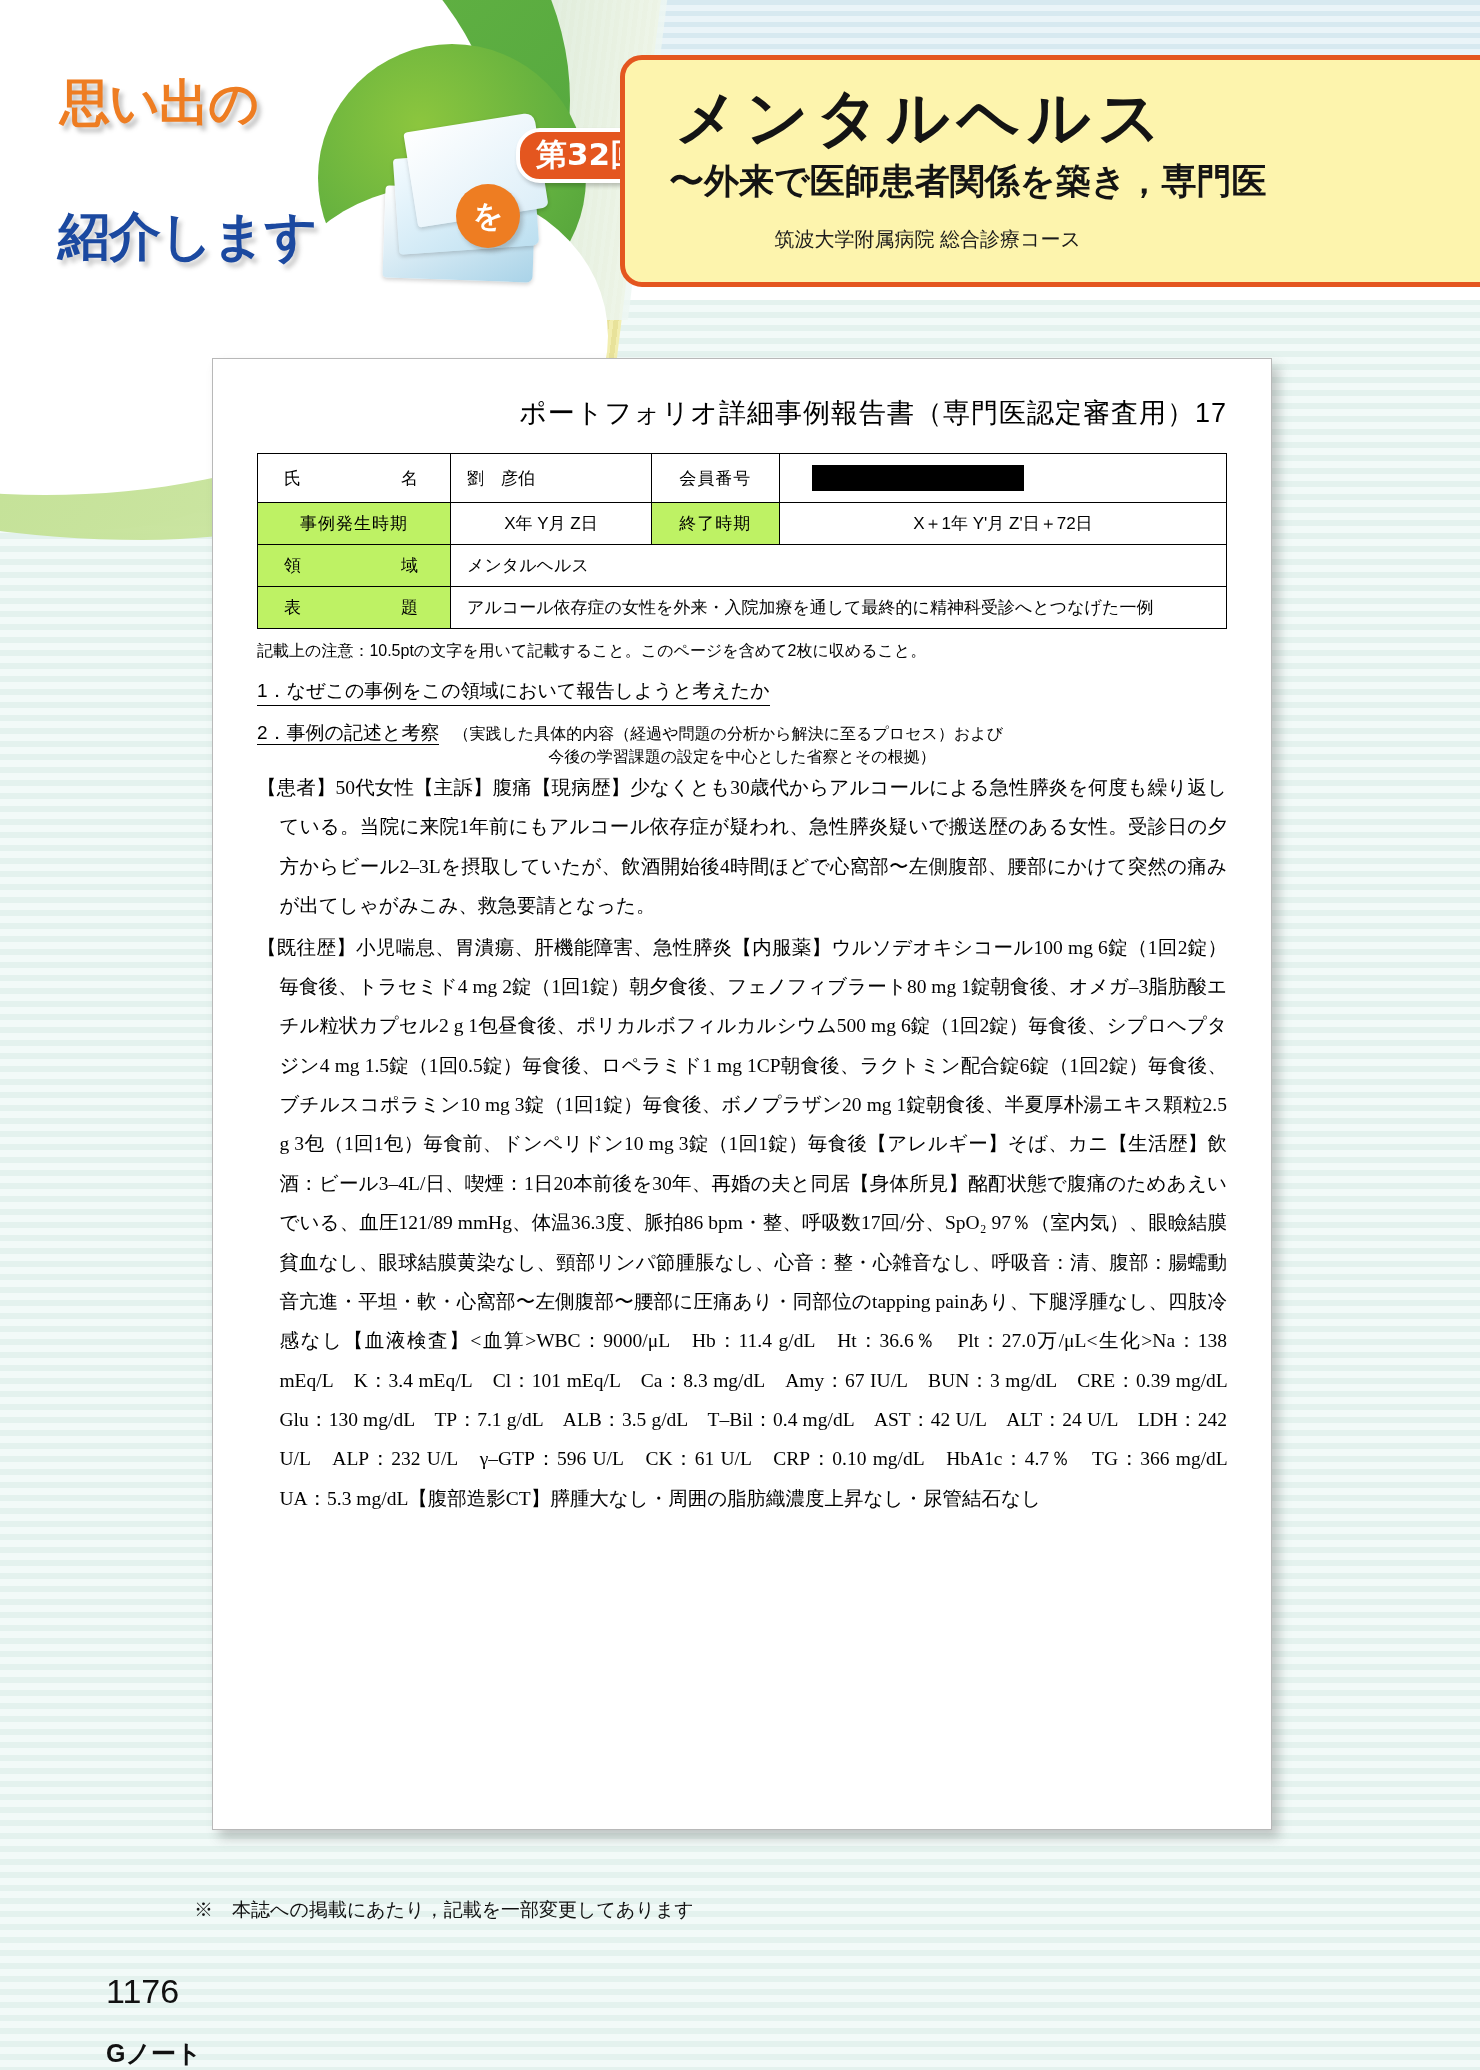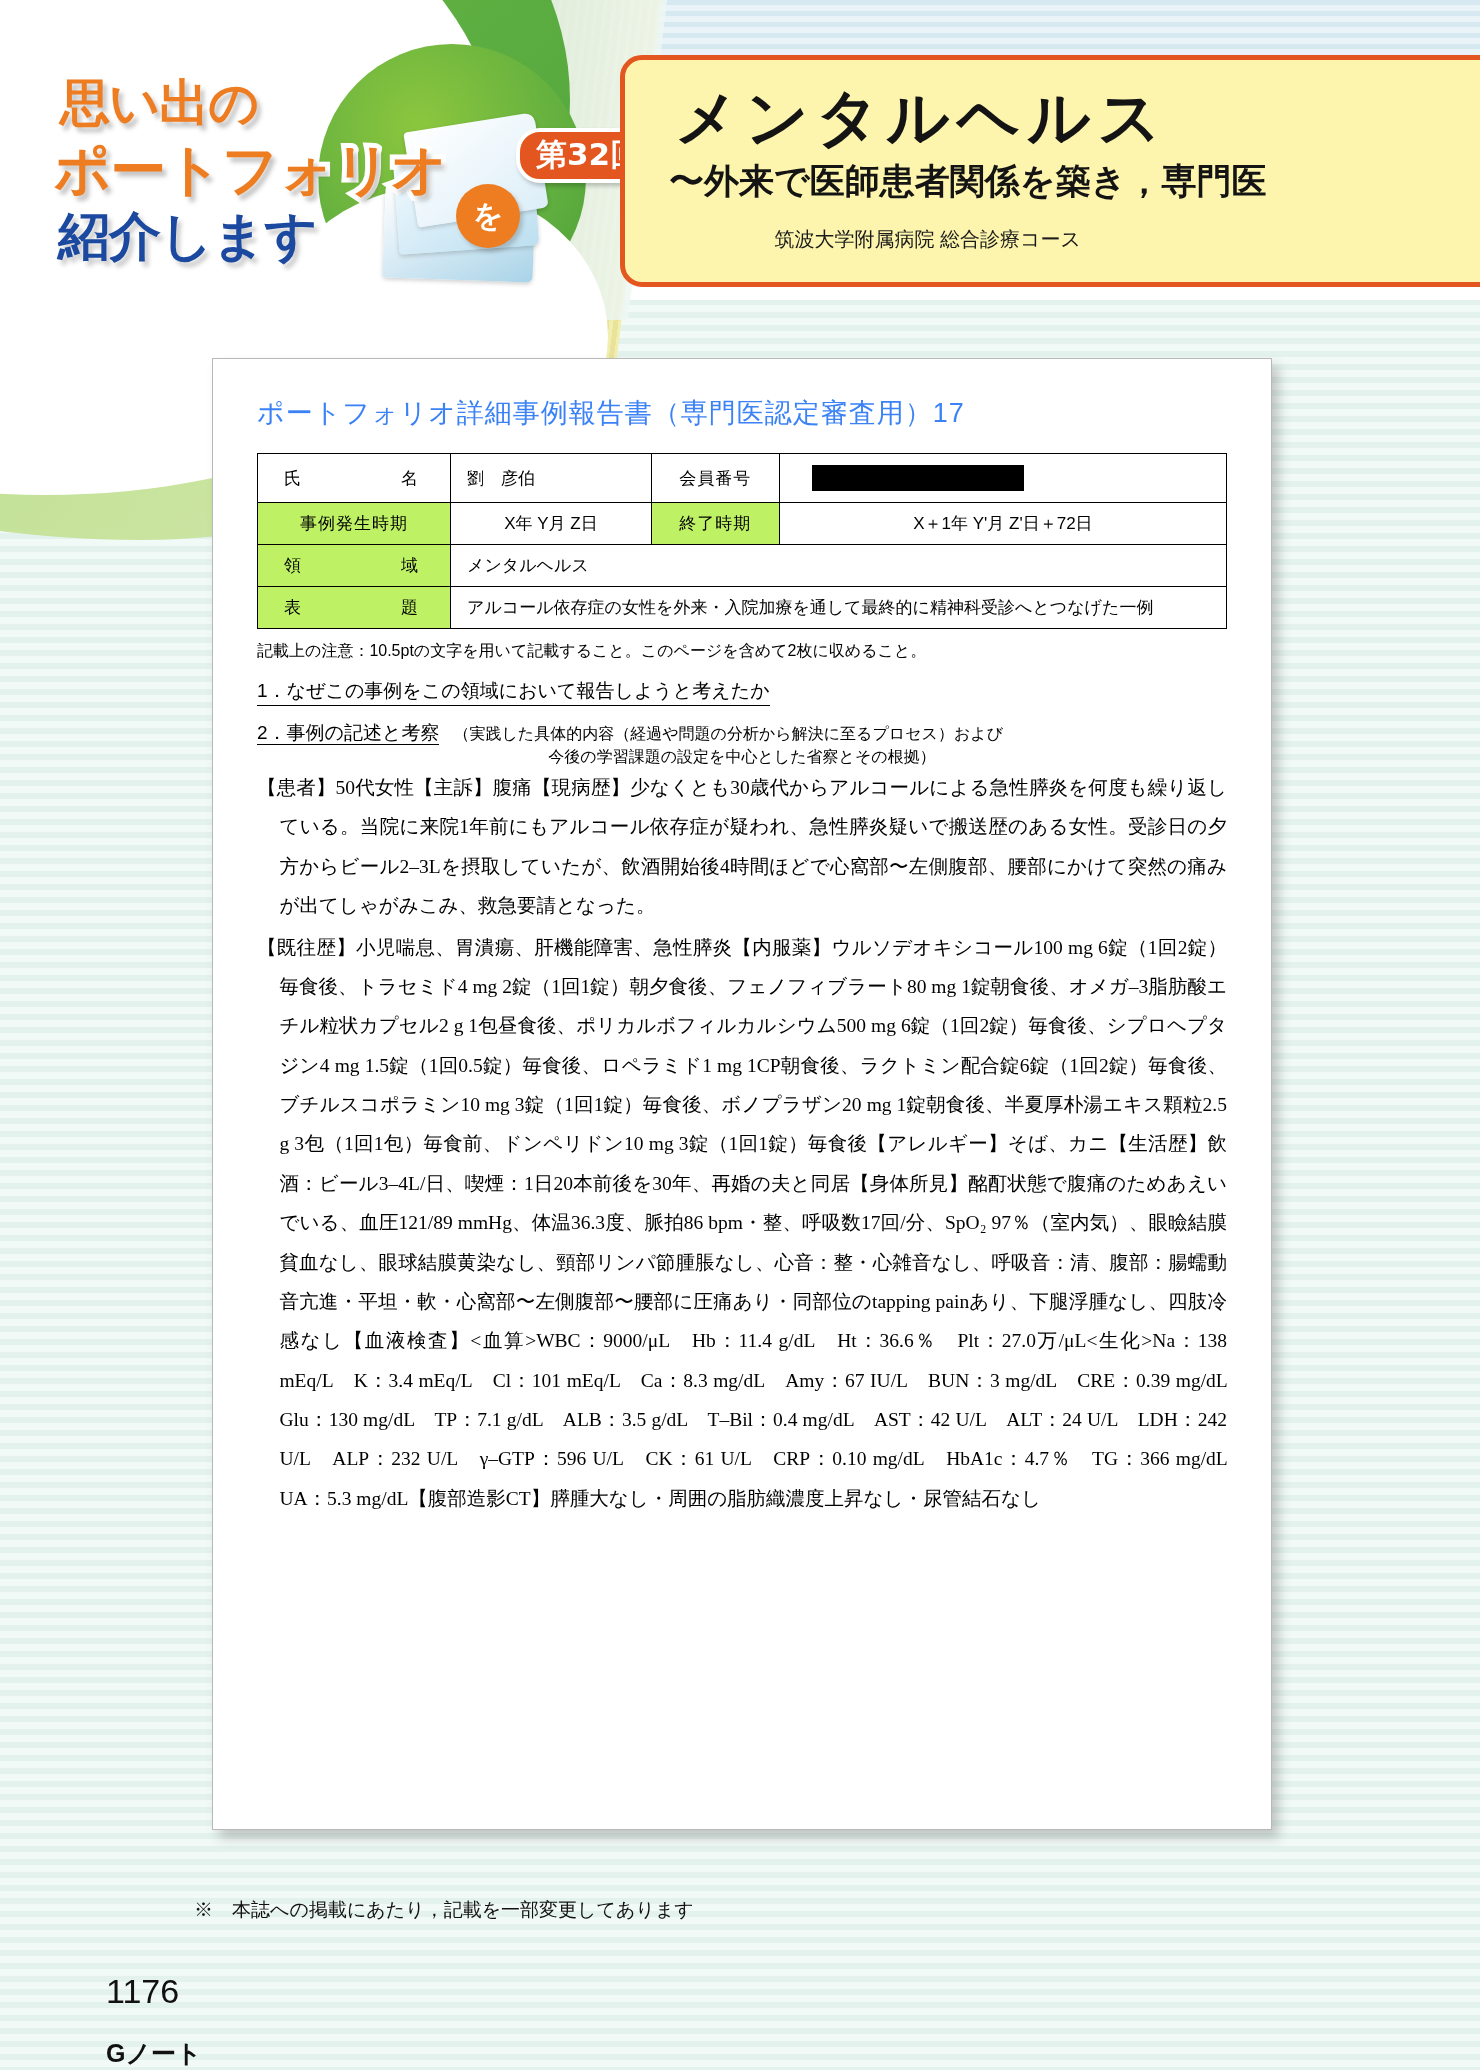--- a/index.html
+++ b/index.html
@@ -240,25 +240,25 @@
   .doc-sheet {
     position: absolute;
     left: 212px; top: 358px;
     width: 1060px; height: 1472px;
     background: #ffffff;
     border: 1px solid #b8b8b8;
     box-shadow: 7px 8px 11px rgba(80,80,80,.30);
     padding: 36px 44px 0 44px;
   }
   .doc-title {
-    text-align: left;
+    text-align: right;
     font-family: "Liberation Sans", sans-serif;
     font-size: 27px;
     letter-spacing: 1px;
-    color: #3b82f6;
+    color: #000000;
     margin-bottom: 22px;
   }
 
   
   table.info {
     width: 100%;
     border-collapse: collapse;
     font-family: "Liberation Sans", sans-serif;
     font-size: 17px;
     color: #000;
@@ -396,21 +396,20 @@
   <div class="green-disc-cut"></div>
 </div>
 
 <div class="masthead">
   <div class="paper-stack">
     <div class="sheet sheet3"></div>
     <div class="sheet sheet2"></div>
     <div class="sheet sheet1"></div>
   </div>
   <div class="logo-line logo-l1">思い出の</div>
-  <div class="logo-line logo-l2">ポートフォリオ</div>
   <div class="logo-wo">を</div>
   <div class="logo-line logo-l3">紹介します</div>
 </div>
 
 <div class="issue-badge">第32回</div>
 
 <div class="title-panel">
   <div class="title-main">メンタルヘルス</div>
   <div class="title-sub">〜外来で医師患者関係を築き，専門医</div>
   <div class="title-affil">筑波大学附属病院 総合診療コース</div>

